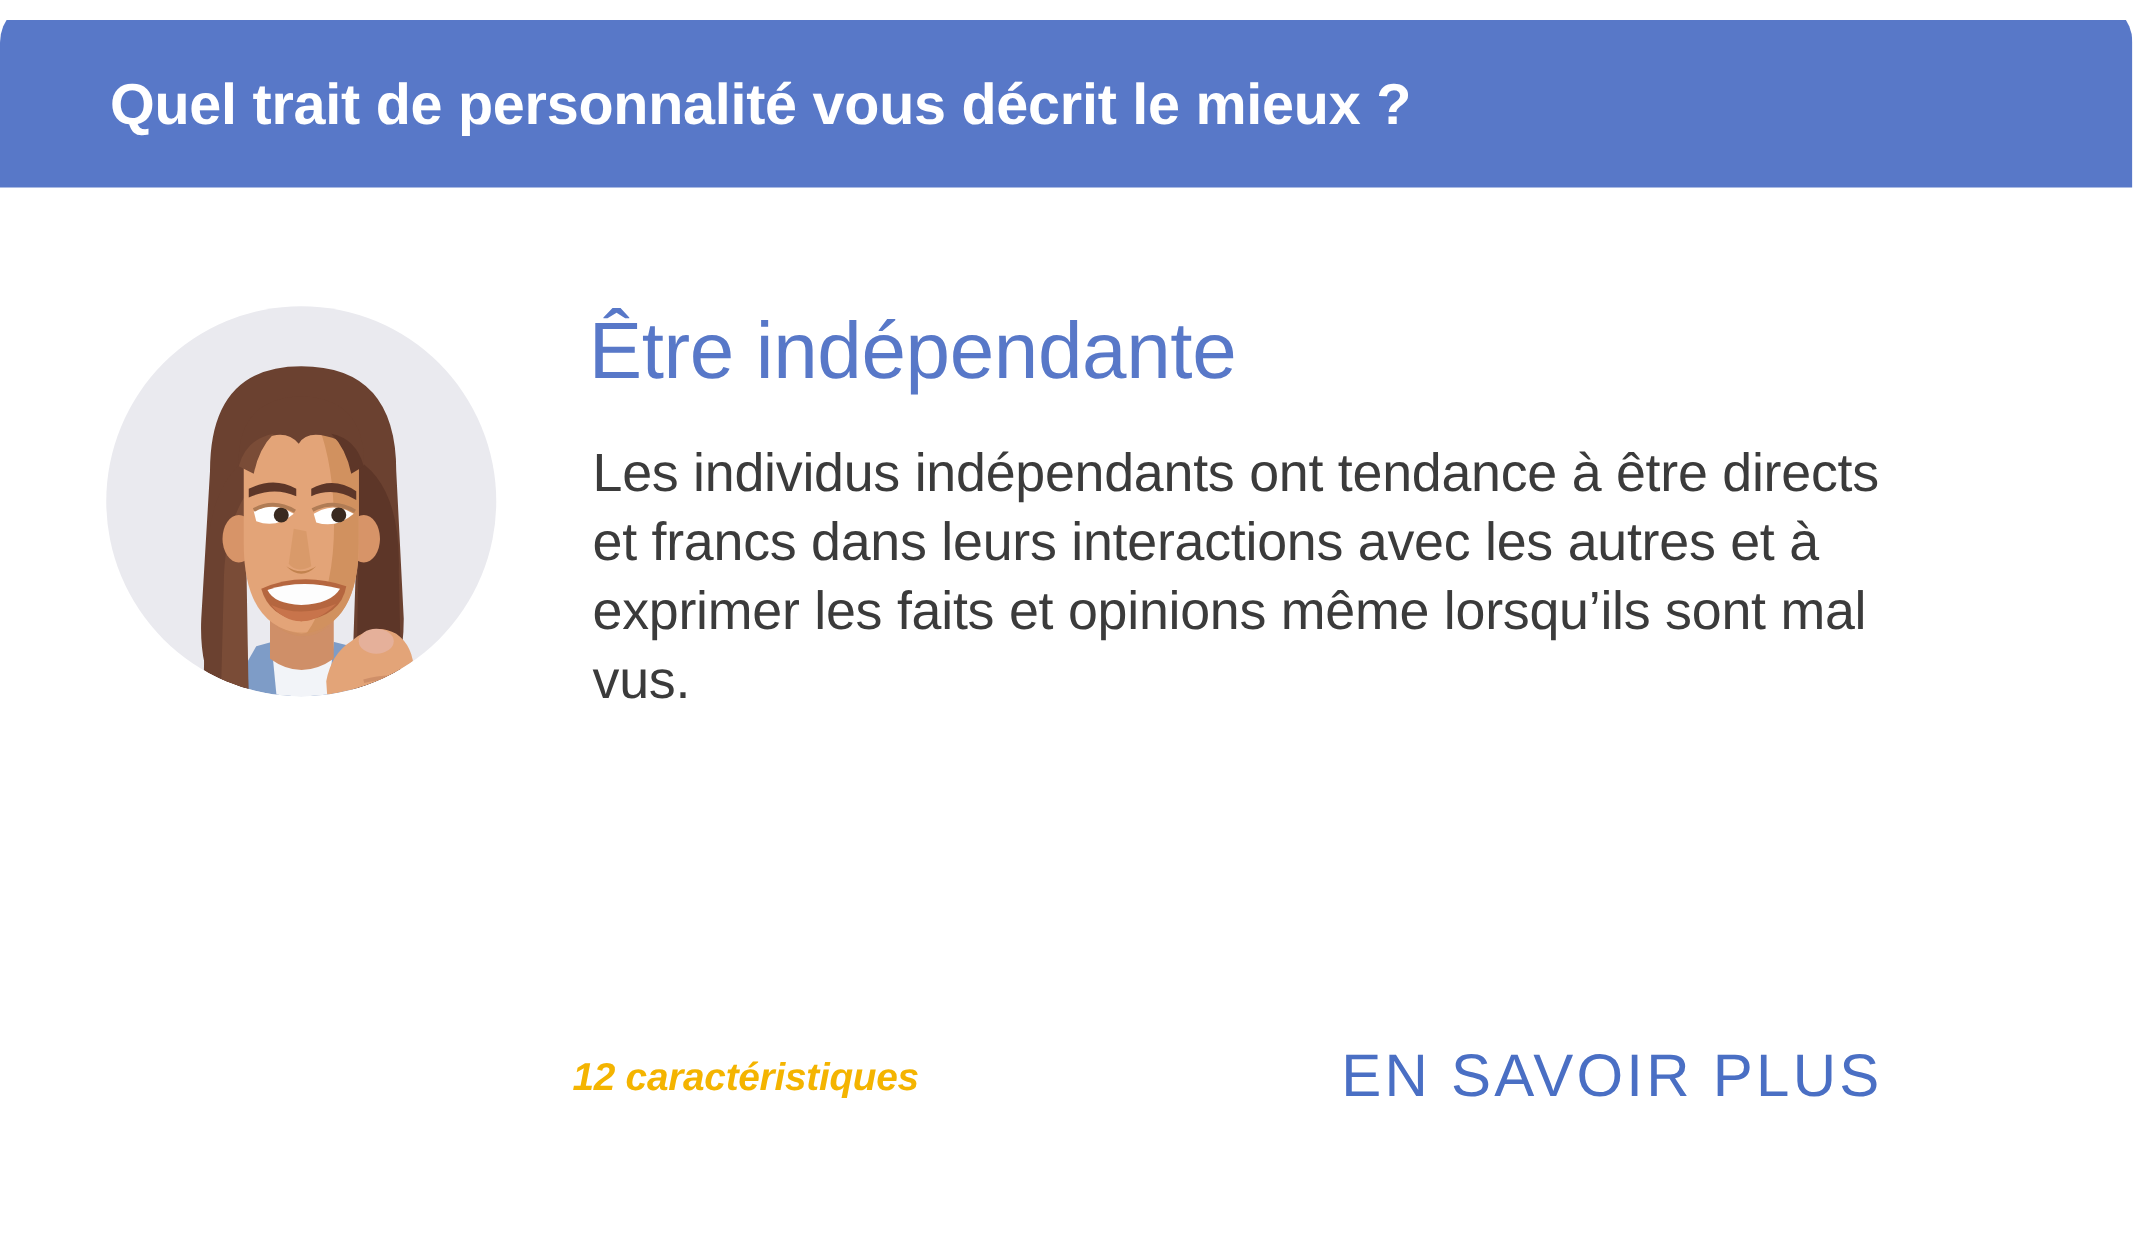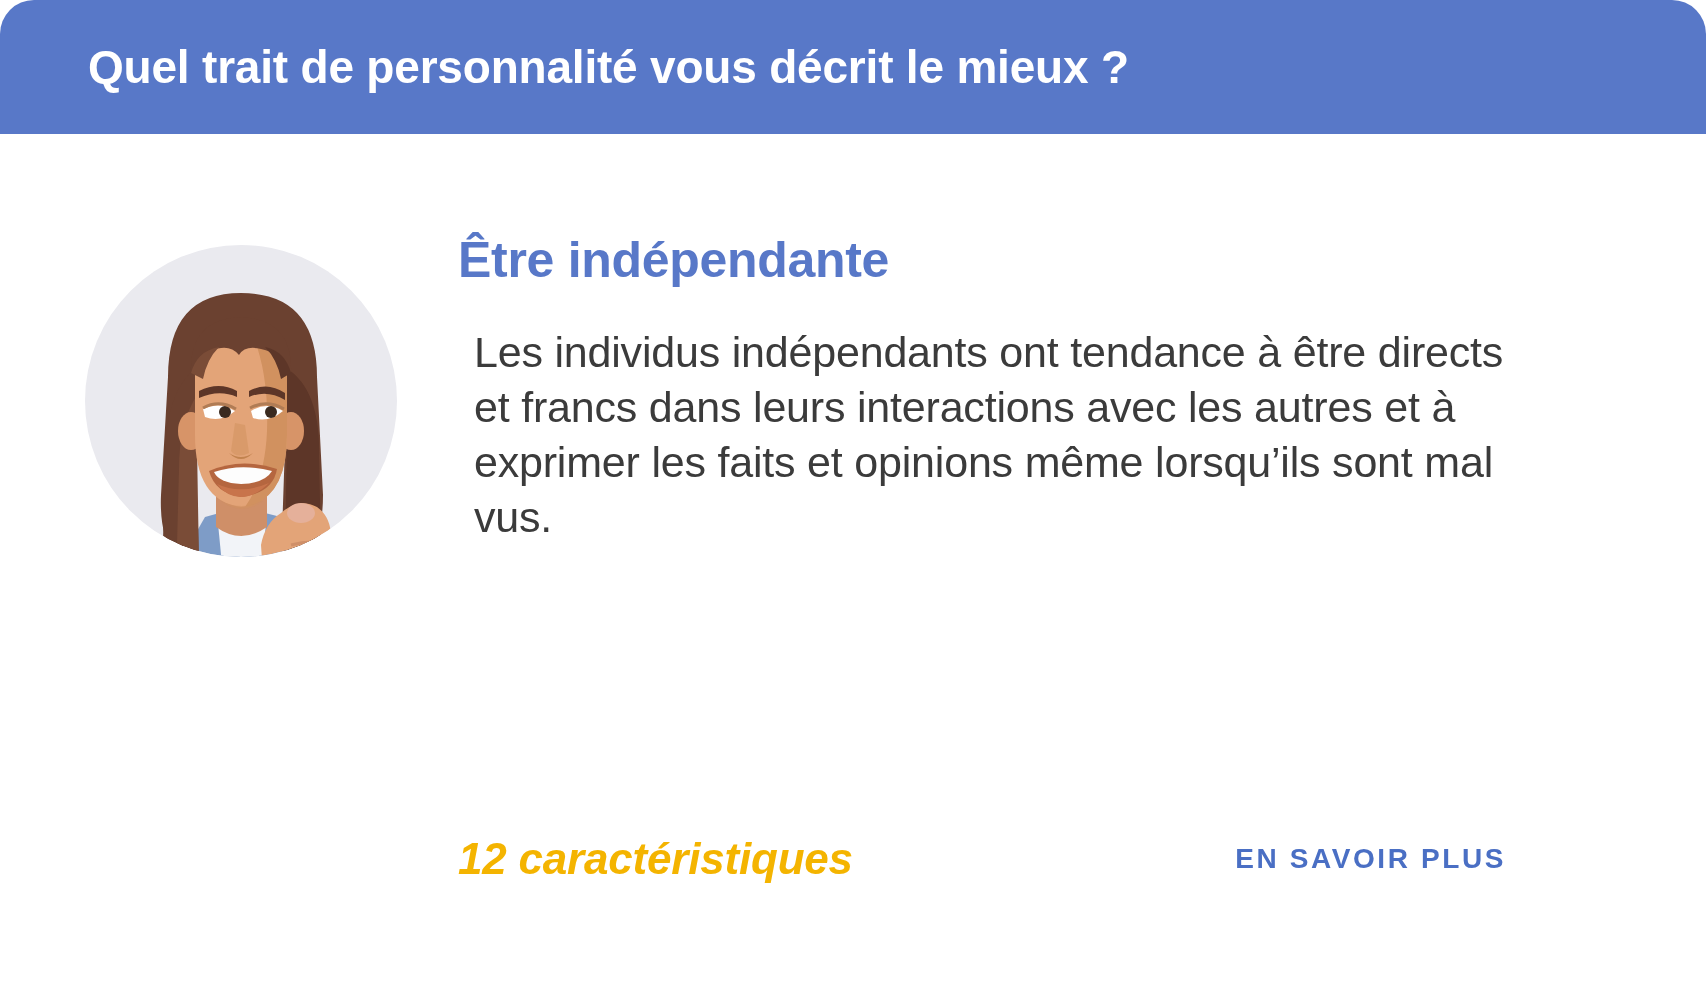--- a/index.html
+++ b/index.html
@@ -21,21 +21,21 @@
     box-sizing: border-box;
     background: #ffffff;
     border-radius: 34px;
     overflow: hidden;
   }
 
   
   .card-header {
     position: absolute;
     left: 0;
-    top: 0;
+    top: 16px;
     width: 1706px;
     height: 134px;
     background: #5878c8;
     display: flex;
     align-items: center;
   }
   .card-header-title {
     margin-left: 88px;
     color: #ffffff;
     font-size: 46px;
@@ -81,25 +81,25 @@
   }
 
   
   .content {
     position: absolute;
     left: 458px;
     top: 0;
     width: 1120px;
   }
   .trait-title {
-    margin: 0;
+    margin: 13px;
     padding-top: 100px;
     color: #5878c8;
-    font-size: 50px;
-    font-weight: bold;
+    font-size: 64px;
+    font-weight: normal;
     line-height: 1.05;
     letter-spacing: -0.3px;
   }
   .trait-desc {
     margin: 16px;
     padding-top: 22px;
     width: 1040px;
     color: #3b3b3b;
     font-size: 43px;
     font-weight: 300;
@@ -112,30 +112,30 @@
     position: absolute;
     left: 458px;
     top: 700px;
     width: 1060px;
     display: flex;
     align-items: center;
     justify-content: space-between;
   }
   .char-count {
     color: #f4b400;
-    font-size: 44px;
+    font-size: 31px;
     font-weight: bold;
     font-style: italic;
     letter-spacing: -0.2px;
     white-space: nowrap;
   }
   .learn-more {
     color: #4a6fc4;
-    font-size: 28px;
-    font-weight: bold;
+    font-size: 48px;
+    font-weight: normal;
     letter-spacing: 2.6px;
     text-transform: uppercase;
     text-decoration: none;
     white-space: nowrap;
     padding-right: 12px;
   }
 </style>
 </head>
 <body>
 

